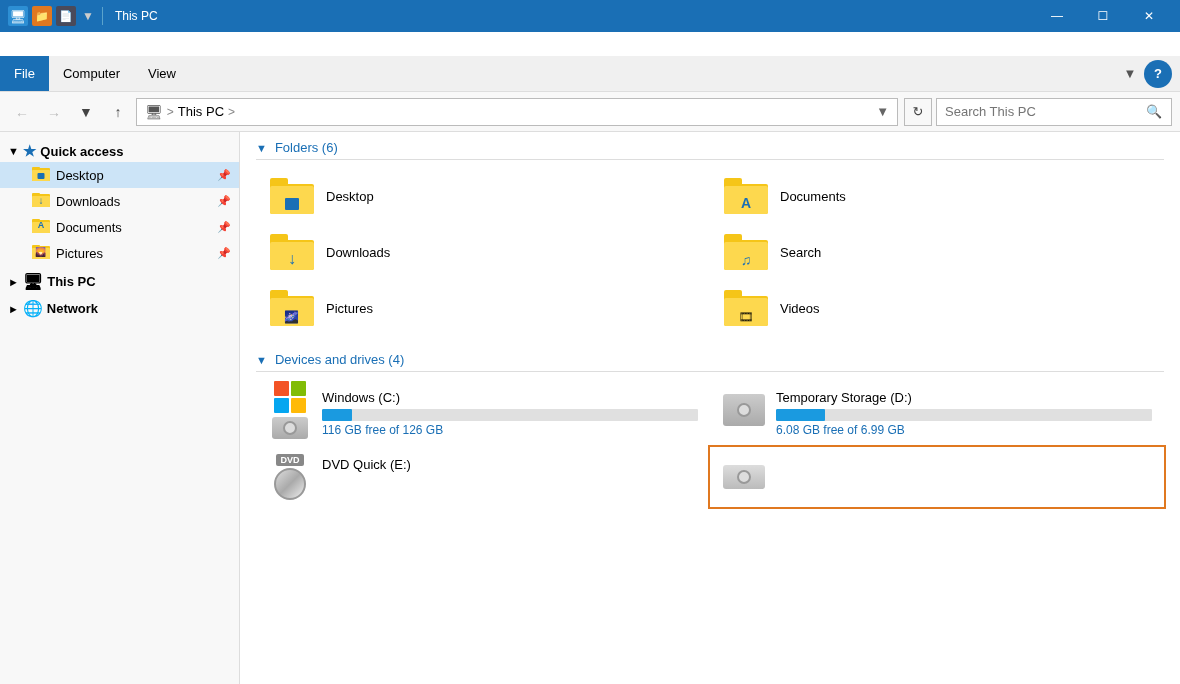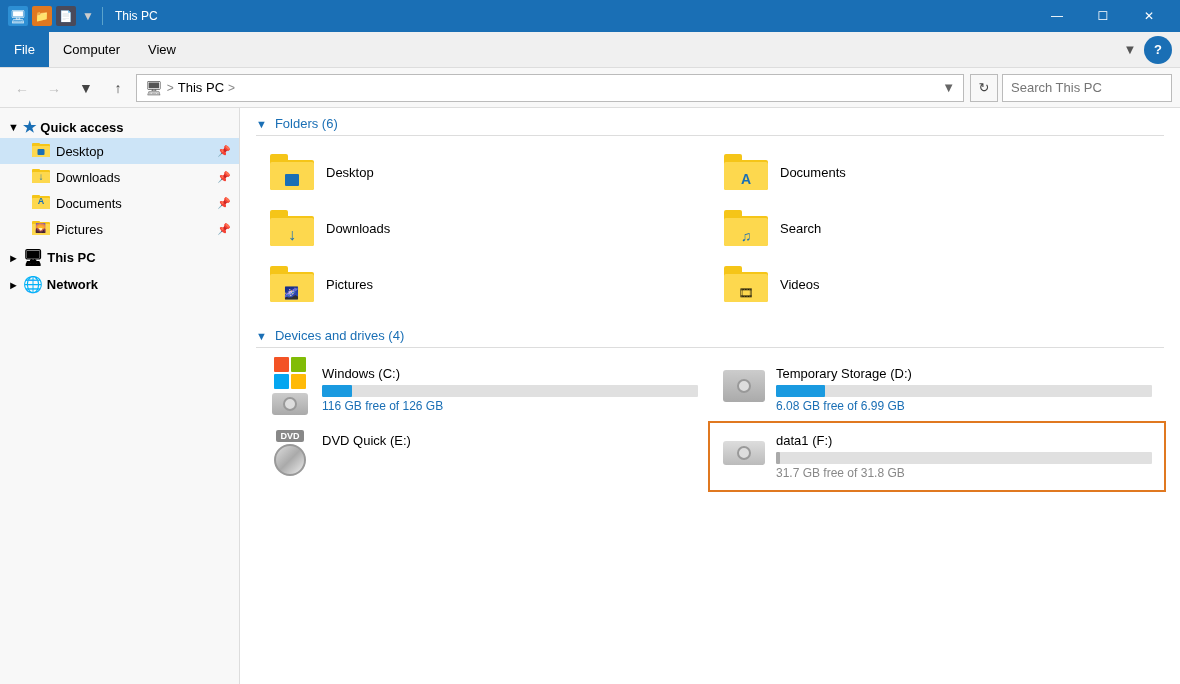--- a/index.html
+++ b/index.html
@@ -21,20 +21,21 @@
     .titlebar-controls { display: flex; gap: 0; }
     .titlebar-btn { width: 46px; height: 32px; display: flex; align-items: center; justify-content: center; color: #fff; font-size: 12px; cursor: pointer; }
 
     
     .menubar {
       background: #f0f0f0;
       height: 36px;
       display: flex;
       align-items: center;
       border-bottom: 1px solid #ddd;
+      margin-top: 24px;
     }
     .menu-item {
       padding: 0 14px;
       height: 100%;
       display: flex;
       align-items: center;
       cursor: pointer;
       font-size: 13px;
     }
     .menu-item.active { background: #1a6fb5; color: #fff; }
@@ -62,21 +63,21 @@
       padding: 0 8px;
       background: #fff;
       gap: 4px;
     }
     .address-box .addr-icon { color: #555; font-size: 14px; }
     .address-box .addr-path { font-size: 13px; color: #000; display: flex; align-items: center; gap: 2px; }
     .addr-sep { color: #888; font-size: 12px; }
     .addr-dropdown { margin-left: auto; color: #666; cursor: pointer; }
     .addr-refresh { width: 28px; height: 28px; border: 1px solid #bbb; display: flex; align-items: center; justify-content: center; cursor: pointer; color: #444; margin-left: 2px; }
     .search-box {
-      width: 170px;
+      width: 236px;
       height: 28px;
       border: 1px solid #bbb;
       display: flex;
       align-items: center;
       padding: 8px 8px;
       background: #fff;
     }
     .search-box input { border: none; outline: none; flex: 1; font-size: 13px; color: #888; background: transparent; }
     .search-icon { color: #555; font-size: 13px; }
 
@@ -429,24 +430,17 @@
         </div>
         <div class="drive-info">
           <div class="drive-name">DVD Quick (E:)</div>
         </div>
       </div>
 
       <div class="drive-item" style="outline:2px solid #e07820;">
         <div class="drive-icon">
           <div class="hdd-icon" style="width:42px;height:24px;background:linear-gradient(to bottom,#ddd,#bbb);border-radius:3px;"></div>
         </div>
-        <div class="drive-info">
-          <div class="drive-name">data1 (F:)</div>
-          <div class="drive-bar-wrap">
-            <div class="drive-bar near-full" style="width:1%;"></div>
-          </div>
-          <div class="drive-free gray">31.7 GB free of 31.8 GB</div>
-        </div>
       </div>
     </div>
 
   </div>
 </div>
 
 </body></html>

